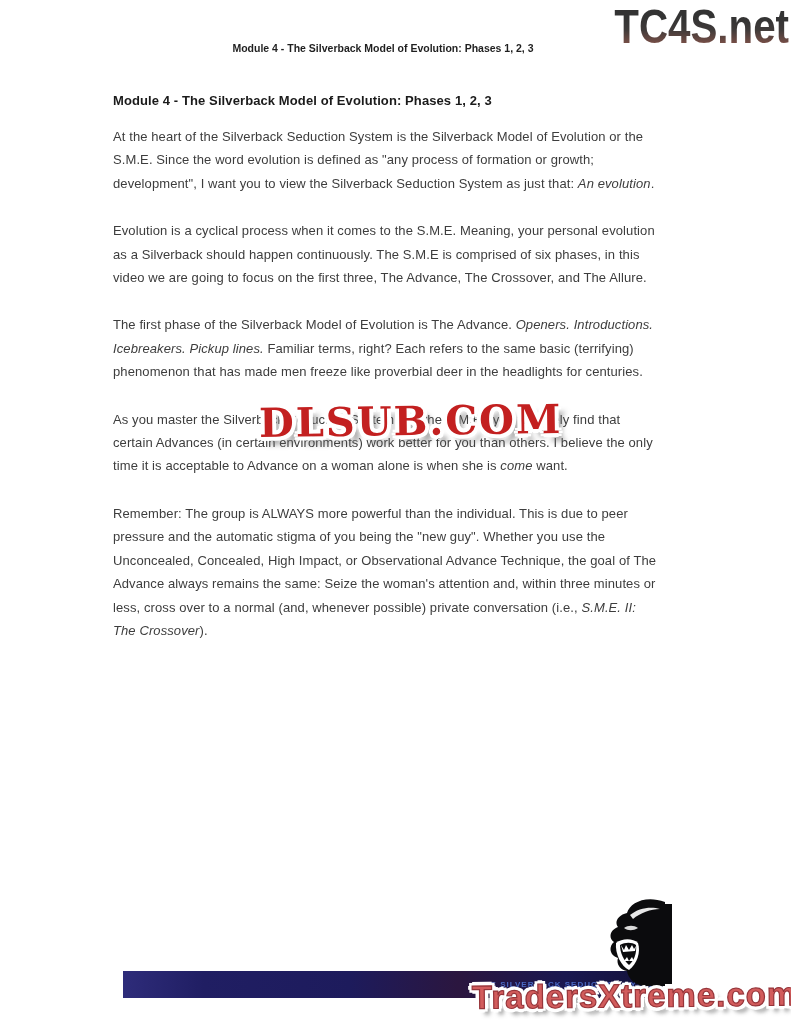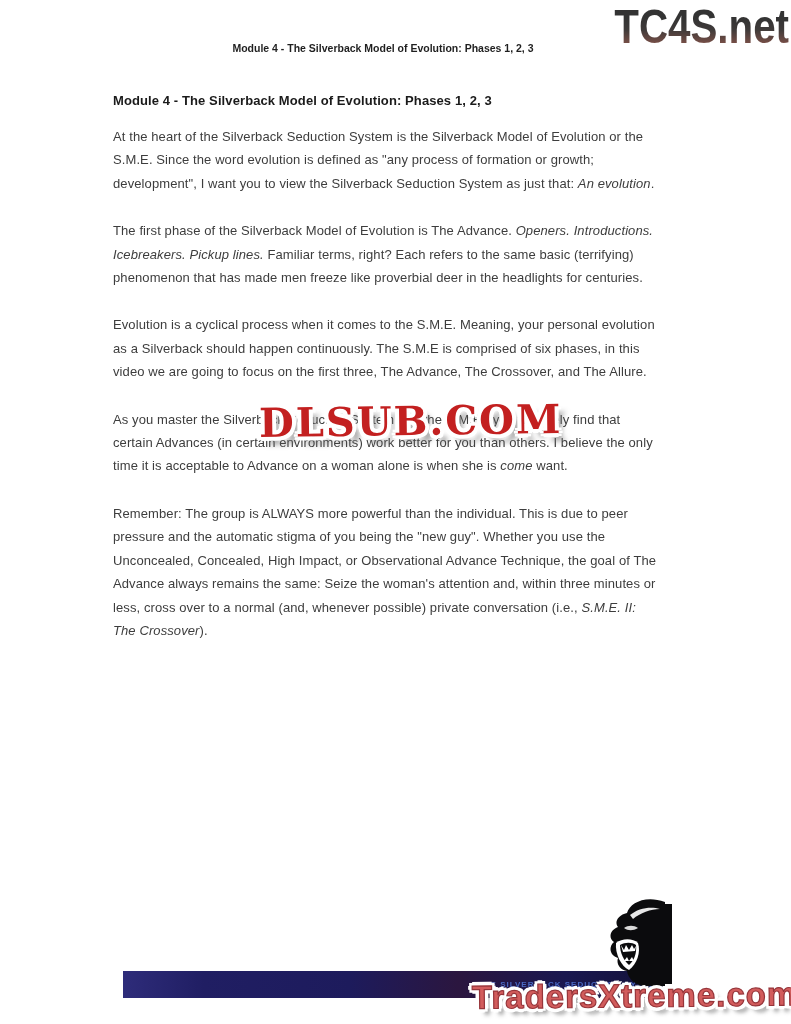--- a/index.html
+++ b/index.html
@@ -65,22 +65,22 @@
   <div class="tc4s">TC4S.net</div>
 
   <div class="running-head">Module 4 - The Silverback Model of Evolution: Phases 1, 2, 3</div>
 
   <div class="content">
     <div class="doc-title">
       <div>Module 4 - The Silverback Model of Evolution: Phases 1, 2, 3</div>
     </div>
 
     <p class="para"><span>At the heart of the Silverback Seduction System is the Silverback Model of Evolution or the S.M.E. Since the word evolution is defined as "any process of formation or growth; development", I want you to view the Silverback Seduction System as just that: </span><em>An evolution</em><span>.</span></p>
+    <p class="para"><span>Evolution is a cyclical process when it comes to the S.M.E. Meaning, your personal evolution as a Silverback should happen continuously.  The S.M.E is comprised of six phases, in this video we are going to focus on the first three, The Advance, The Crossover, and The Allure.</span></p>
     <p class="para"><span>The first phase of the Silverback Model of Evolution is The Advance. </span><em>Openers. Introductions. Icebreakers. Pickup lines.</em><span> Familiar terms, right? Each refers to the same basic (terrifying) phenomenon that has made men freeze like proverbial deer in the headlights for centuries.</span></p>
-    <p class="para"><span>Evolution is a cyclical process when it comes to the S.M.E. Meaning, your personal evolution as a Silverback should happen continuously.  The S.M.E is comprised of six phases, in this video we are going to focus on the first three, The Advance, The Crossover, and The Allure.</span></p>
 
     <div class="p4">
       <div class="dlsub">DLSUB.COM</div>
     </div>
 
     <p class="para"><span>As you master the Silverback Seduction System and the S.M.E., you will likely find that certain Advances (in certain environments) work better for you than others. I believe the only time it is acceptable to Advance on a woman alone is when she is </span><em>come</em><span> want.</span></p>
     <p class="para"><span>Remember: The group is ALWAYS more powerful than the individual. This is due to peer pressure and the automatic stigma of you being the "new guy". Whether you use the Unconcealed, Concealed, High Impact, or Observational Advance Technique, the goal of The Advance always remains the same: Seize the woman's attention and, within three minutes or less, cross over to a normal (and, whenever possible) private conversation (i.e., </span><em>S.M.E. II: The Crossover</em><span>).</span></p>
   </div>
 
   <div class="footer-bar">

